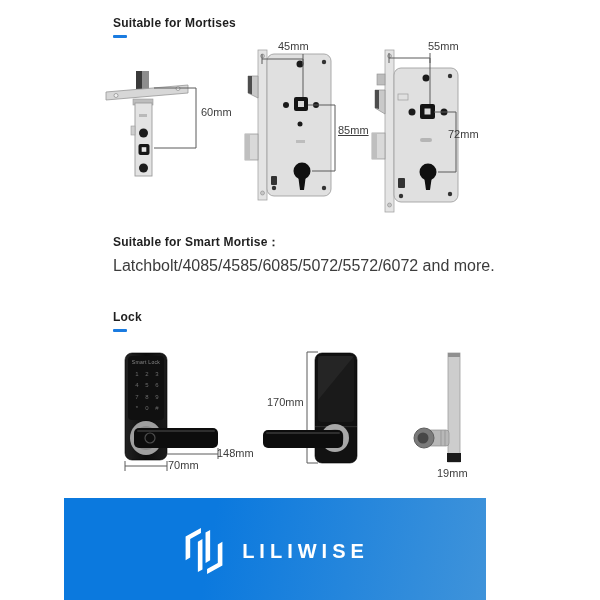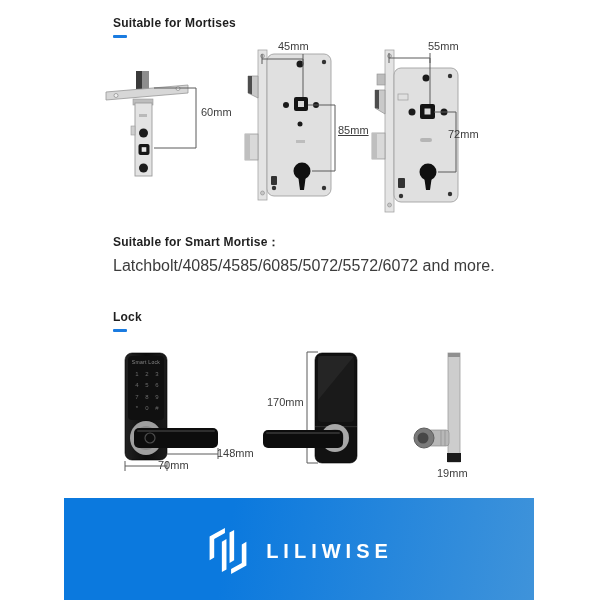--- a/index.html
+++ b/index.html
@@ -27,21 +27,21 @@
     align-items:center;justify-items:center;
   }
   .keypad span{font-size:6px;line-height:6px;color:#6b6b6b;}
   .brand-chip{
     position:absolute;left:125px;top:359px;width:42px;text-align:center;
     font-size:5px;color:#8a8a8a;letter-spacing:.3px;
   }
 
   
   .footer{
-    position:absolute;left:64px;top:498px;width:470px;height:102px;
+    position:absolute;left:64px;top:498px;width:422px;height:102px;
     background:linear-gradient(100deg,var(--grad-l) 0%,var(--grad-l) 35%,var(--grad-r) 100%);
     display:flex;align-items:center;justify-content:center;
   }
   .footer-inner{display:flex;align-items:center;gap:15px;transform:translateY(2px);}
   .brand-name{
     color:#ffffff;font-size:20px;font-weight:bold;letter-spacing:5px;line-height:1;
   }
   .brand-tagline{
     color:#ffffff;font-family:"DejaVu Serif", serif;font-style:italic;
     font-size:15px;letter-spacing:1.5px;margin-top:4px;
@@ -192,21 +192,21 @@
     <circle cx="40" cy="90" r="5" fill="none" stroke="#4d4d4d" stroke-width="1.2"></circle>
 
     <line x1="57" y1="106" x2="108" y2="106" stroke="#5a5a5a" stroke-width="1"></line>
     <line x1="108" y1="100" x2="108" y2="111" stroke="#5a5a5a" stroke-width="1"></line>
 
     <line x1="15" y1="118" x2="57" y2="118" stroke="#5a5a5a" stroke-width="1"></line>
     <line x1="15" y1="113" x2="15" y2="123" stroke="#5a5a5a" stroke-width="1"></line>
     <line x1="57" y1="113" x2="57" y2="123" stroke="#5a5a5a" stroke-width="1"></line>
   </svg>
   <span class="dim-label abs" style="left:59px;top:99px;margin-left:48px;">148mm</span>
-  <span class="dim-label abs" style="left:48px;top:111px;text-align:right;">70mm</span>
+  <span class="dim-label abs" style="left:58px;top:111px;text-align:right;">70mm</span>
 </div>
 <div class="brand-chip">Smart Lock</div>
 <div class="keypad">
   <span>1</span>
   <span>2</span>
   <span>3</span>
   <span>4</span>
   <span>5</span>
   <span>6</span>
   <span>7</span>

